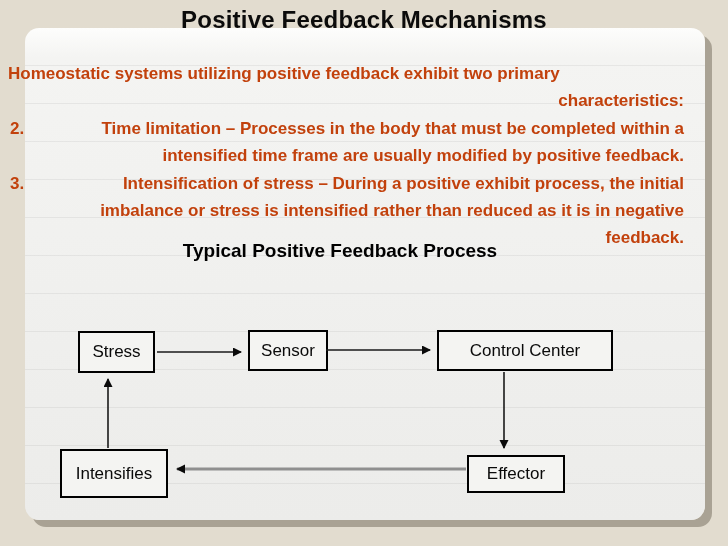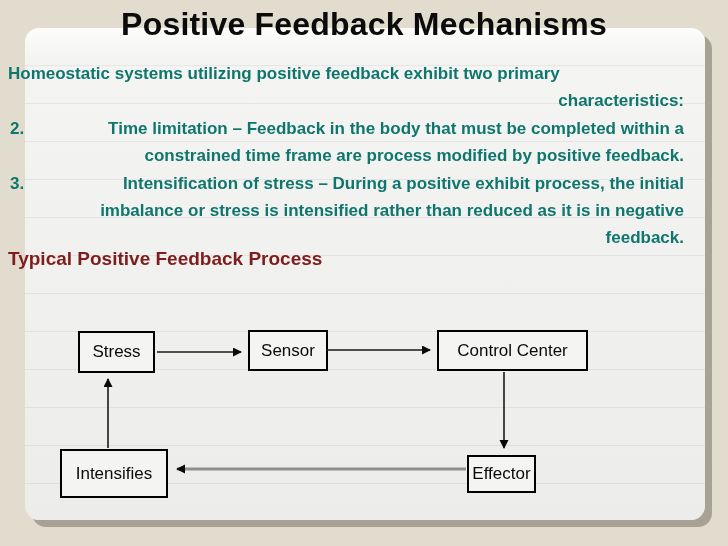--- a/index.html
+++ b/index.html
@@ -15,69 +15,69 @@
     position:absolute;left:25px;top:28px;width:680px;height:492px;
     border-radius:14px;
     background:
       repeating-linear-gradient(180deg, rgba(130,130,130,0) 0 37px, rgba(130,130,130,0.12) 37px 38px),
       linear-gradient(180deg,#fdfdfc 0%,#f4f4f2 6%,#ececea 100%);
     box-shadow:7px 7px 0 #a9a294;
   }
 
   .slide-title{
     position:absolute;left:0;top:6px;width:728px;
-    text-align:center;font-size:32px;font-weight:700;color:#0b0b0b;
+    text-align:center;font-size:24px;font-weight:700;color:#0b0b0b;
     letter-spacing:0.2px;
   }
 
   .body-text{
     position:absolute;left:8px;top:60px;width:676px;
-    font-size:17px;font-weight:700;color:#0f766e;line-height:27.4px;
+    font-size:17px;font-weight:700;color:#c2410c;line-height:27.4px;
   }
   .line{position:relative;white-space:nowrap;}
   .indent{padding-left:28px;text-align:right;}
   .marker{position:absolute;left:2px;top:0;}
 
   .diagram-title{
-    position:absolute;left:8px;top:248px;width:664px;
-    font-size:19px;font-weight:700;color:#7f1d1d;
+    position:absolute;left:8px;top:240px;width:664px;
+    text-align:center;font-size:19px;font-weight:700;color:#000000;
   }
 
   .node{
     position:absolute;
     display:flex;align-items:center;justify-content:center;
     background:#f4f4f2;border:2px solid #000;
     font-size:17px;font-weight:400;color:#0a0a0a;
     box-sizing:border-box;white-space:nowrap;
   }
   .node-stress      {left:78px; top:331px;width:77px; height:42px;}
   .node-sensor      {left:248px;top:330px;width:80px; height:41px;}
-  .node-control     {left:437px;top:330px;width:151px;height:41px;}
+  .node-control     {left:437px;top:330px;width:176px;height:41px;}
   .node-intensifies {left:60px; top:449px;width:108px;height:49px;}
-  .node-effector    {left:467px;top:455px;width:69px; height:38px;}
+  .node-effector    {left:467px;top:455px;width:98px; height:38px;}
 
   .arrows{position:absolute;left:0;top:0;width:728px;height:546px;pointer-events:none;}
 </style>
 </head>
 <body>
 
 <div class="slide">
 
   <div class="panel"></div>
 
   <div class="slide-title">Positive Feedback Mechanisms</div>
 
   <div class="body-text">
     <div class="line">Homeostatic systems utilizing positive feedback exhibit two primary</div>
     <div class="line indent">characteristics:</div>
 
     <div class="line indent">
-      <span class="marker">2.</span><span>Time limitation – Feedback in the body that must be completed within a</span>
+      <span class="marker">2.</span><span>Time limitation – Processes in the body that must be completed within a</span>
     </div>
-    <div class="line indent">constrained time frame are process modified by positive feedback.</div>
+    <div class="line indent">intensified time frame are usually modified by positive feedback.</div>
 
     <div class="line indent">
       <span class="marker">3.</span><span>Intensification of stress – During a positive exhibit process, the initial</span>
     </div>
     <div class="line indent">imbalance or stress is intensified rather than reduced as it is in negative</div>
     <div class="line indent">feedback.</div>
   </div>
 
   <div class="diagram-title">Typical Positive Feedback Process</div>
 

